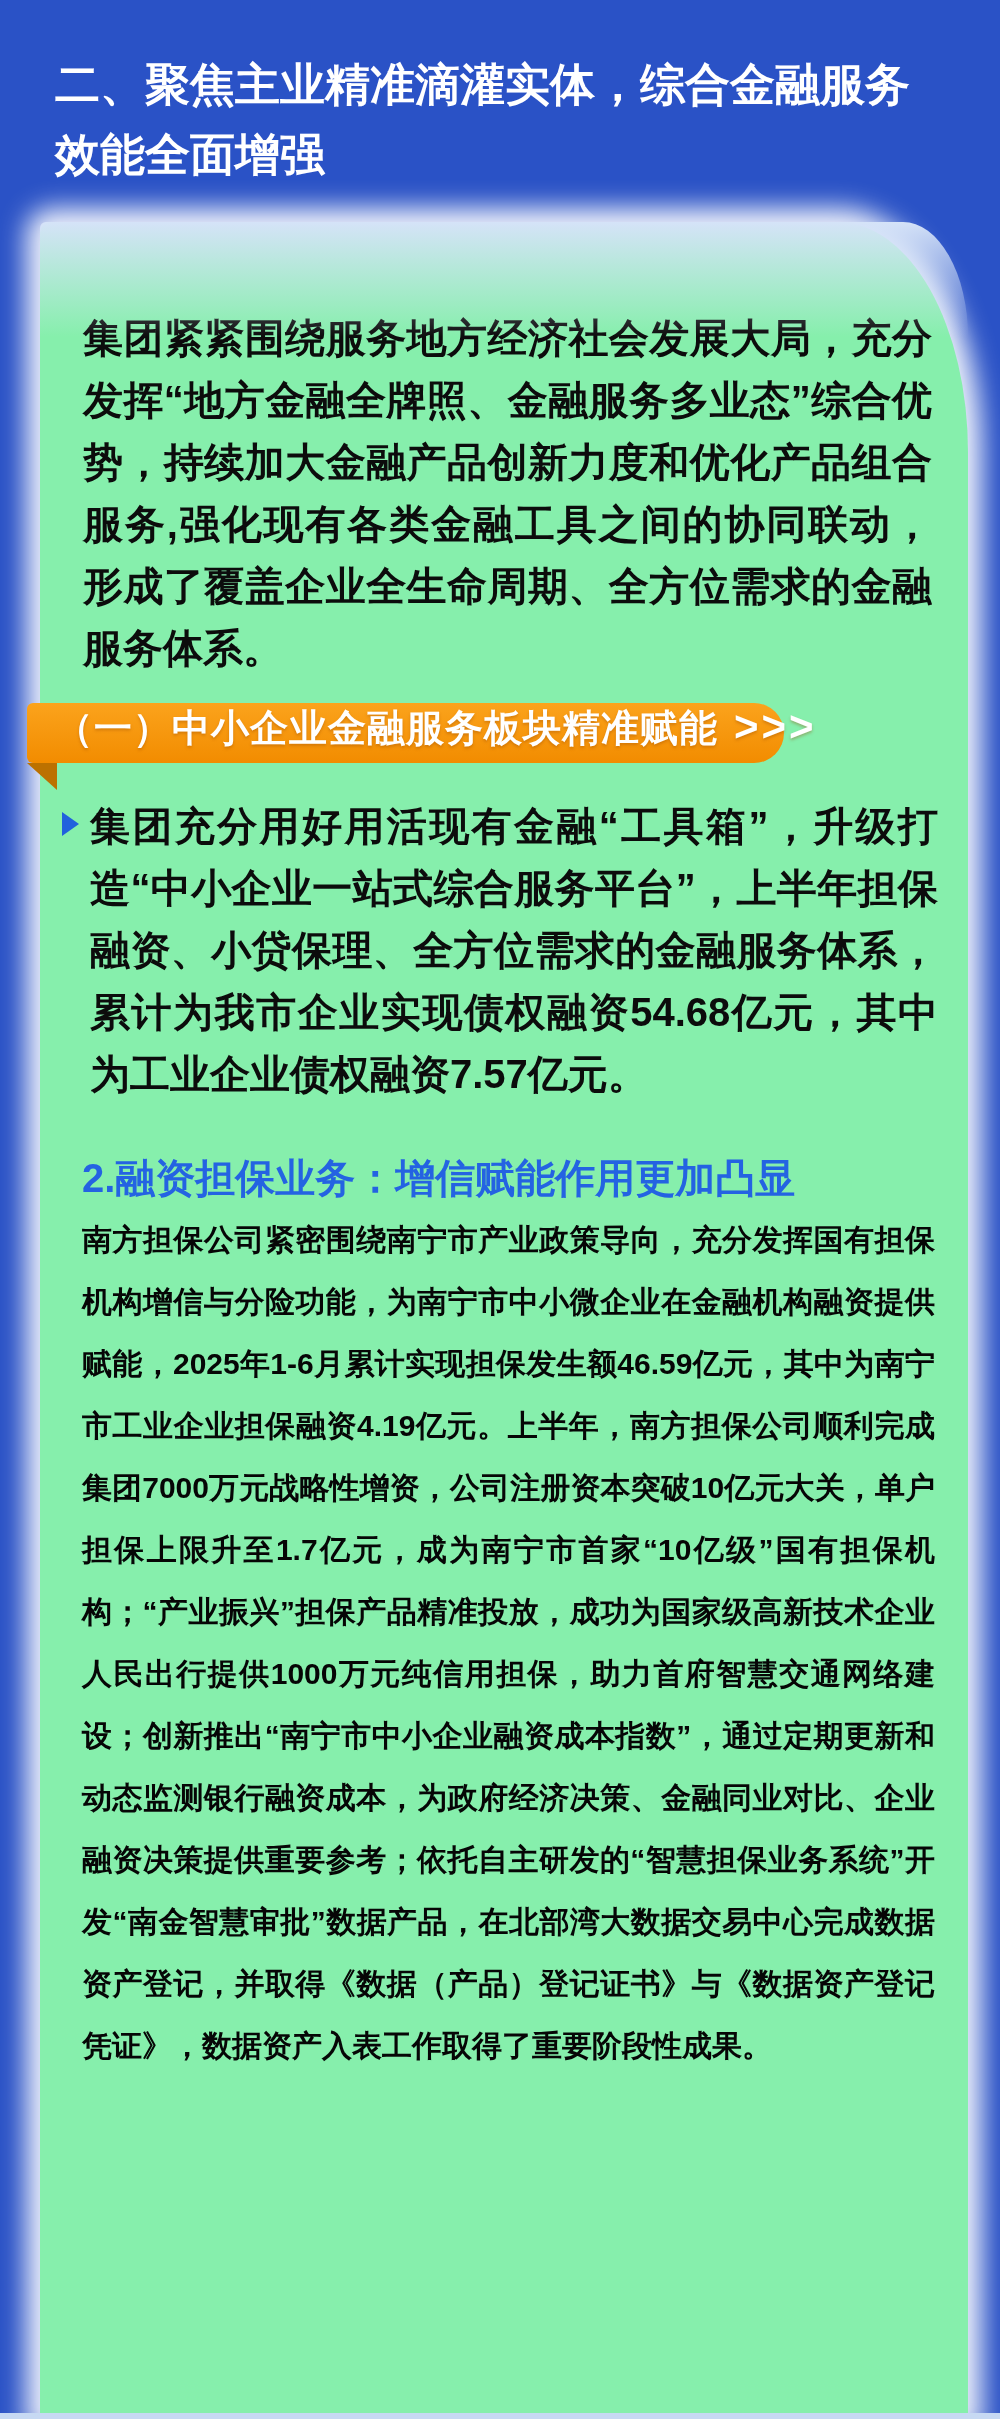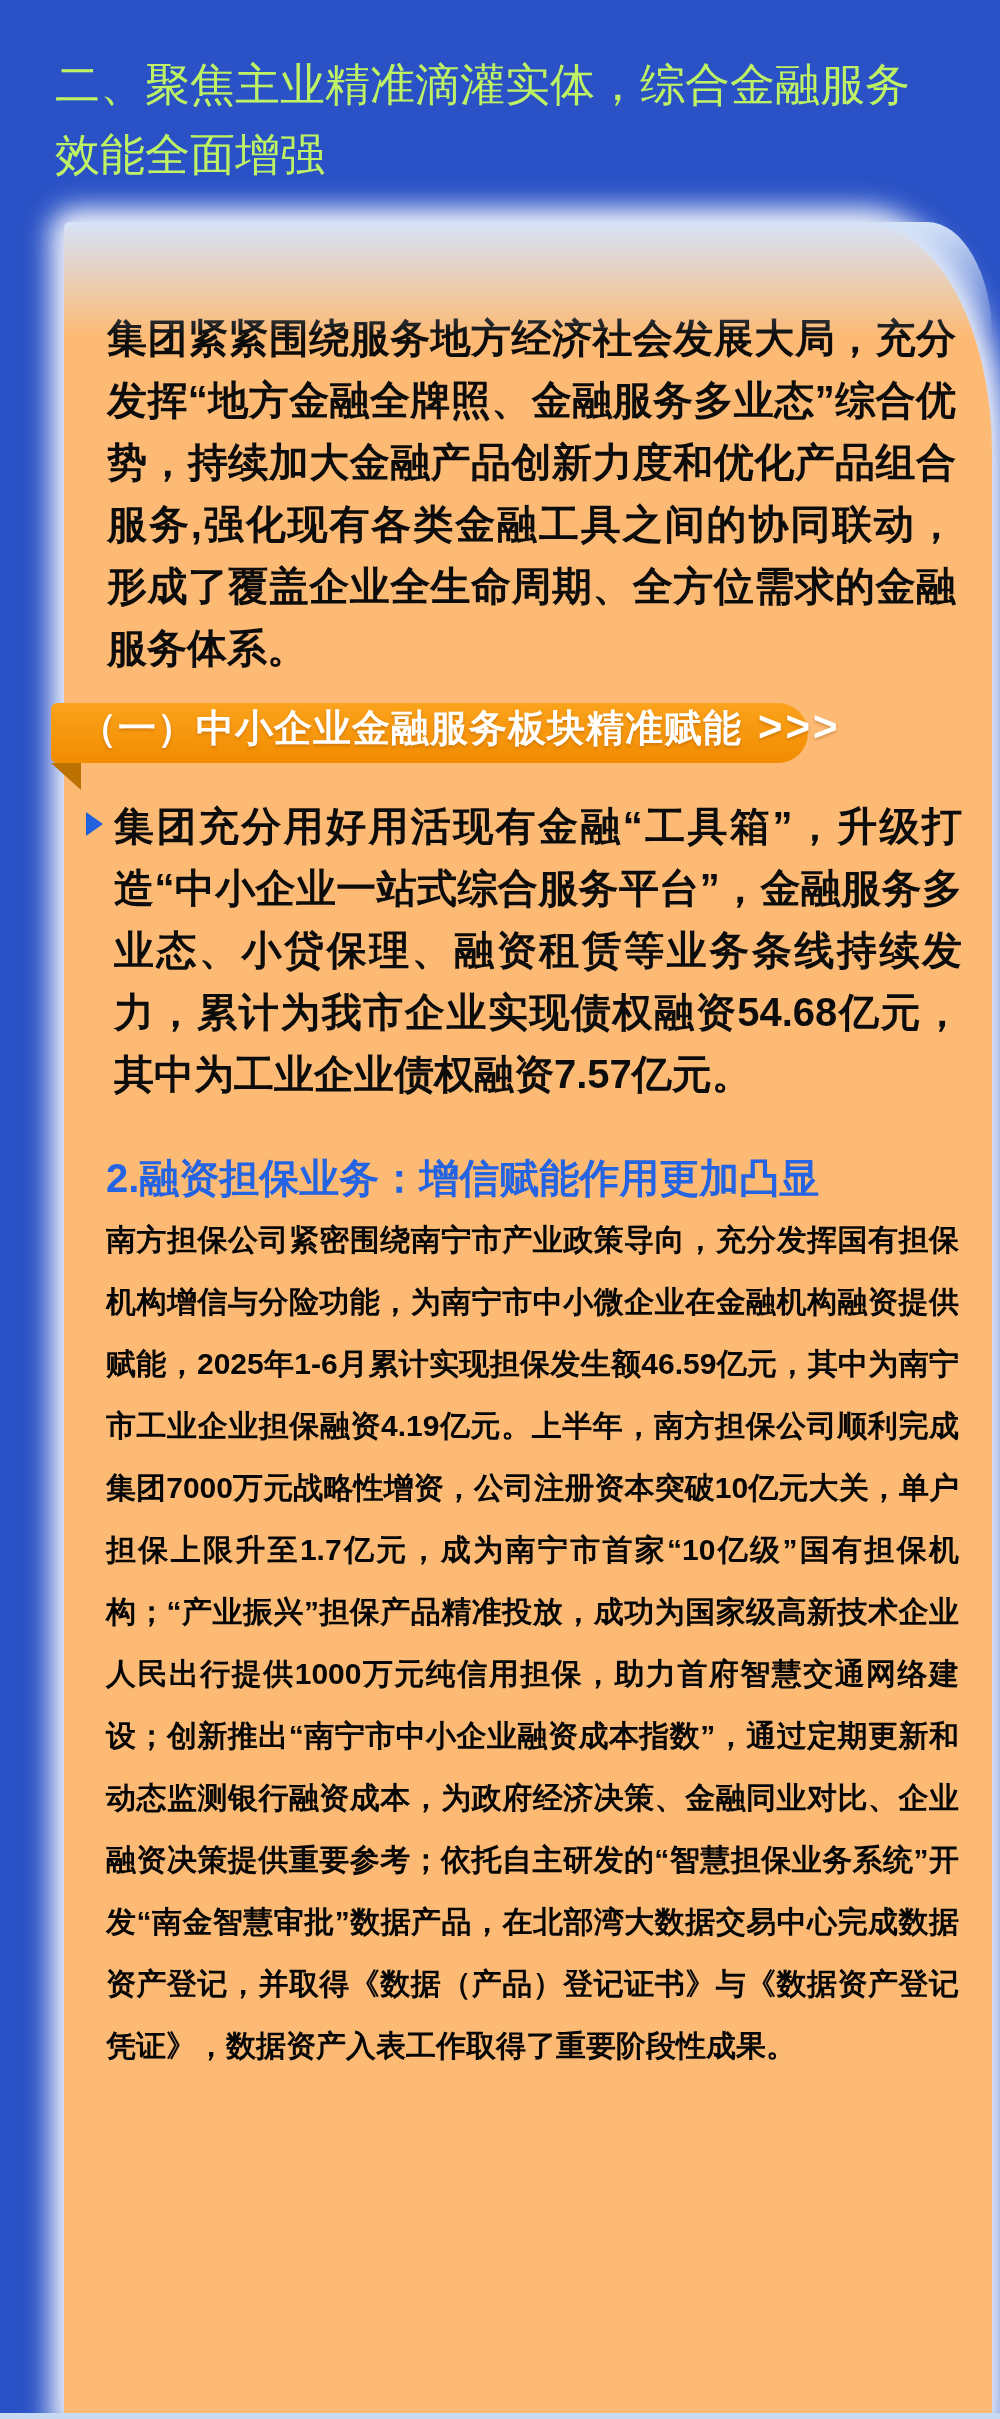--- a/index.html
+++ b/index.html
@@ -12,35 +12,34 @@
     overflow: hidden;
     font-family: "Liberation Sans", "DejaVu Sans", sans-serif;
   }
   .page-title {
     position: absolute;
     left: 55px;
     top: 50px;
     width: 870px;
     font-size: 45px;
     line-height: 70px;
-    font-weight: 400;
-    color: #bef264;
+    font-weight: 700;
+    color: #ffffff;
     letter-spacing: 0px;
   }
   .card {
     position: absolute;
     left: 40px;
     top: 222px;
     width: 928px;
     height: 2197px;
-    background: #fdba74;
+    background: #86efac;
     border-radius: 12px 0 0 0;
     border-top-right-radius: 130px 230px;
     box-shadow: 0 0 26px 14px rgba(255,255,255,0.92);
-    margin-left: 24px;
   }
   .card::before {
     content: "";
     position: absolute;
     top: 0; left: 0; right: 0;
     height: 115px;
     background: linear-gradient(180deg, #D5E3F8 0%, rgba(255,255,255,0) 100%);
     border-radius: inherit;
     pointer-events: none;
   }
@@ -153,21 +152,21 @@
     <div class="banner-wrap">
       <div class="banner">
         <span class="banner-label">（一）中小企业金融服务板块精准赋能</span>
         <span class="banner-chevrons">&gt;&gt;&gt;</span>
       </div>
       <div class="banner-fold"></div>
     </div>
 
     <div class="bullet-row">
       <span class="bullet-triangle"></span>
-      <p class="p-bullet">集团充分用好用活现有金融“工具箱”，升级打造“中小企业一站式综合服务平台”，金融服务多业态、小贷保理、融资租赁等业务条线持续发力，累计为我市企业实现债权融资54.68亿元，其中为工业企业债权融资7.57亿元。</p>
+      <p class="p-bullet">集团充分用好用活现有金融“工具箱”，升级打造“中小企业一站式综合服务平台”，上半年担保融资、小贷保理、全方位需求的金融服务体系，累计为我市企业实现债权融资54.68亿元，其中为工业企业债权融资7.57亿元。</p>
     </div>
 
     <h2 class="subheading">2.融资担保业务：增信赋能作用更加凸显</h2>
 
     <p class="p-body">南方担保公司紧密围绕南宁市产业政策导向，充分发挥国有担保机构增信与分险功能，为南宁市中小微企业在金融机构融资提供赋能，2025年1-6月累计实现担保发生额46.59亿元，其中为南宁市工业企业担保融资4.19亿元。上半年，南方担保公司顺利完成集团7000万元战略性增资，公司注册资本突破10亿元大关，单户担保上限升至1.7亿元，成为南宁市首家“10亿级”国有担保机构；“产业振兴”担保产品精准投放，成功为国家级高新技术企业人民出行提供1000万元纯信用担保，助力首府智慧交通网络建设；创新推出“南宁市中小企业融资成本指数”，通过定期更新和动态监测银行融资成本，为政府经济决策、金融同业对比、企业融资决策提供重要参考；依托自主研发的“智慧担保业务系统”开发“南金智慧审批”数据产品，在北部湾大数据交易中心完成数据资产登记，并取得《数据（产品）登记证书》与《数据资产登记凭证》，数据资产入表工作取得了重要阶段性成果。</p>
 
   </div>
 
   <div class="bottom-strip"></div>
 

